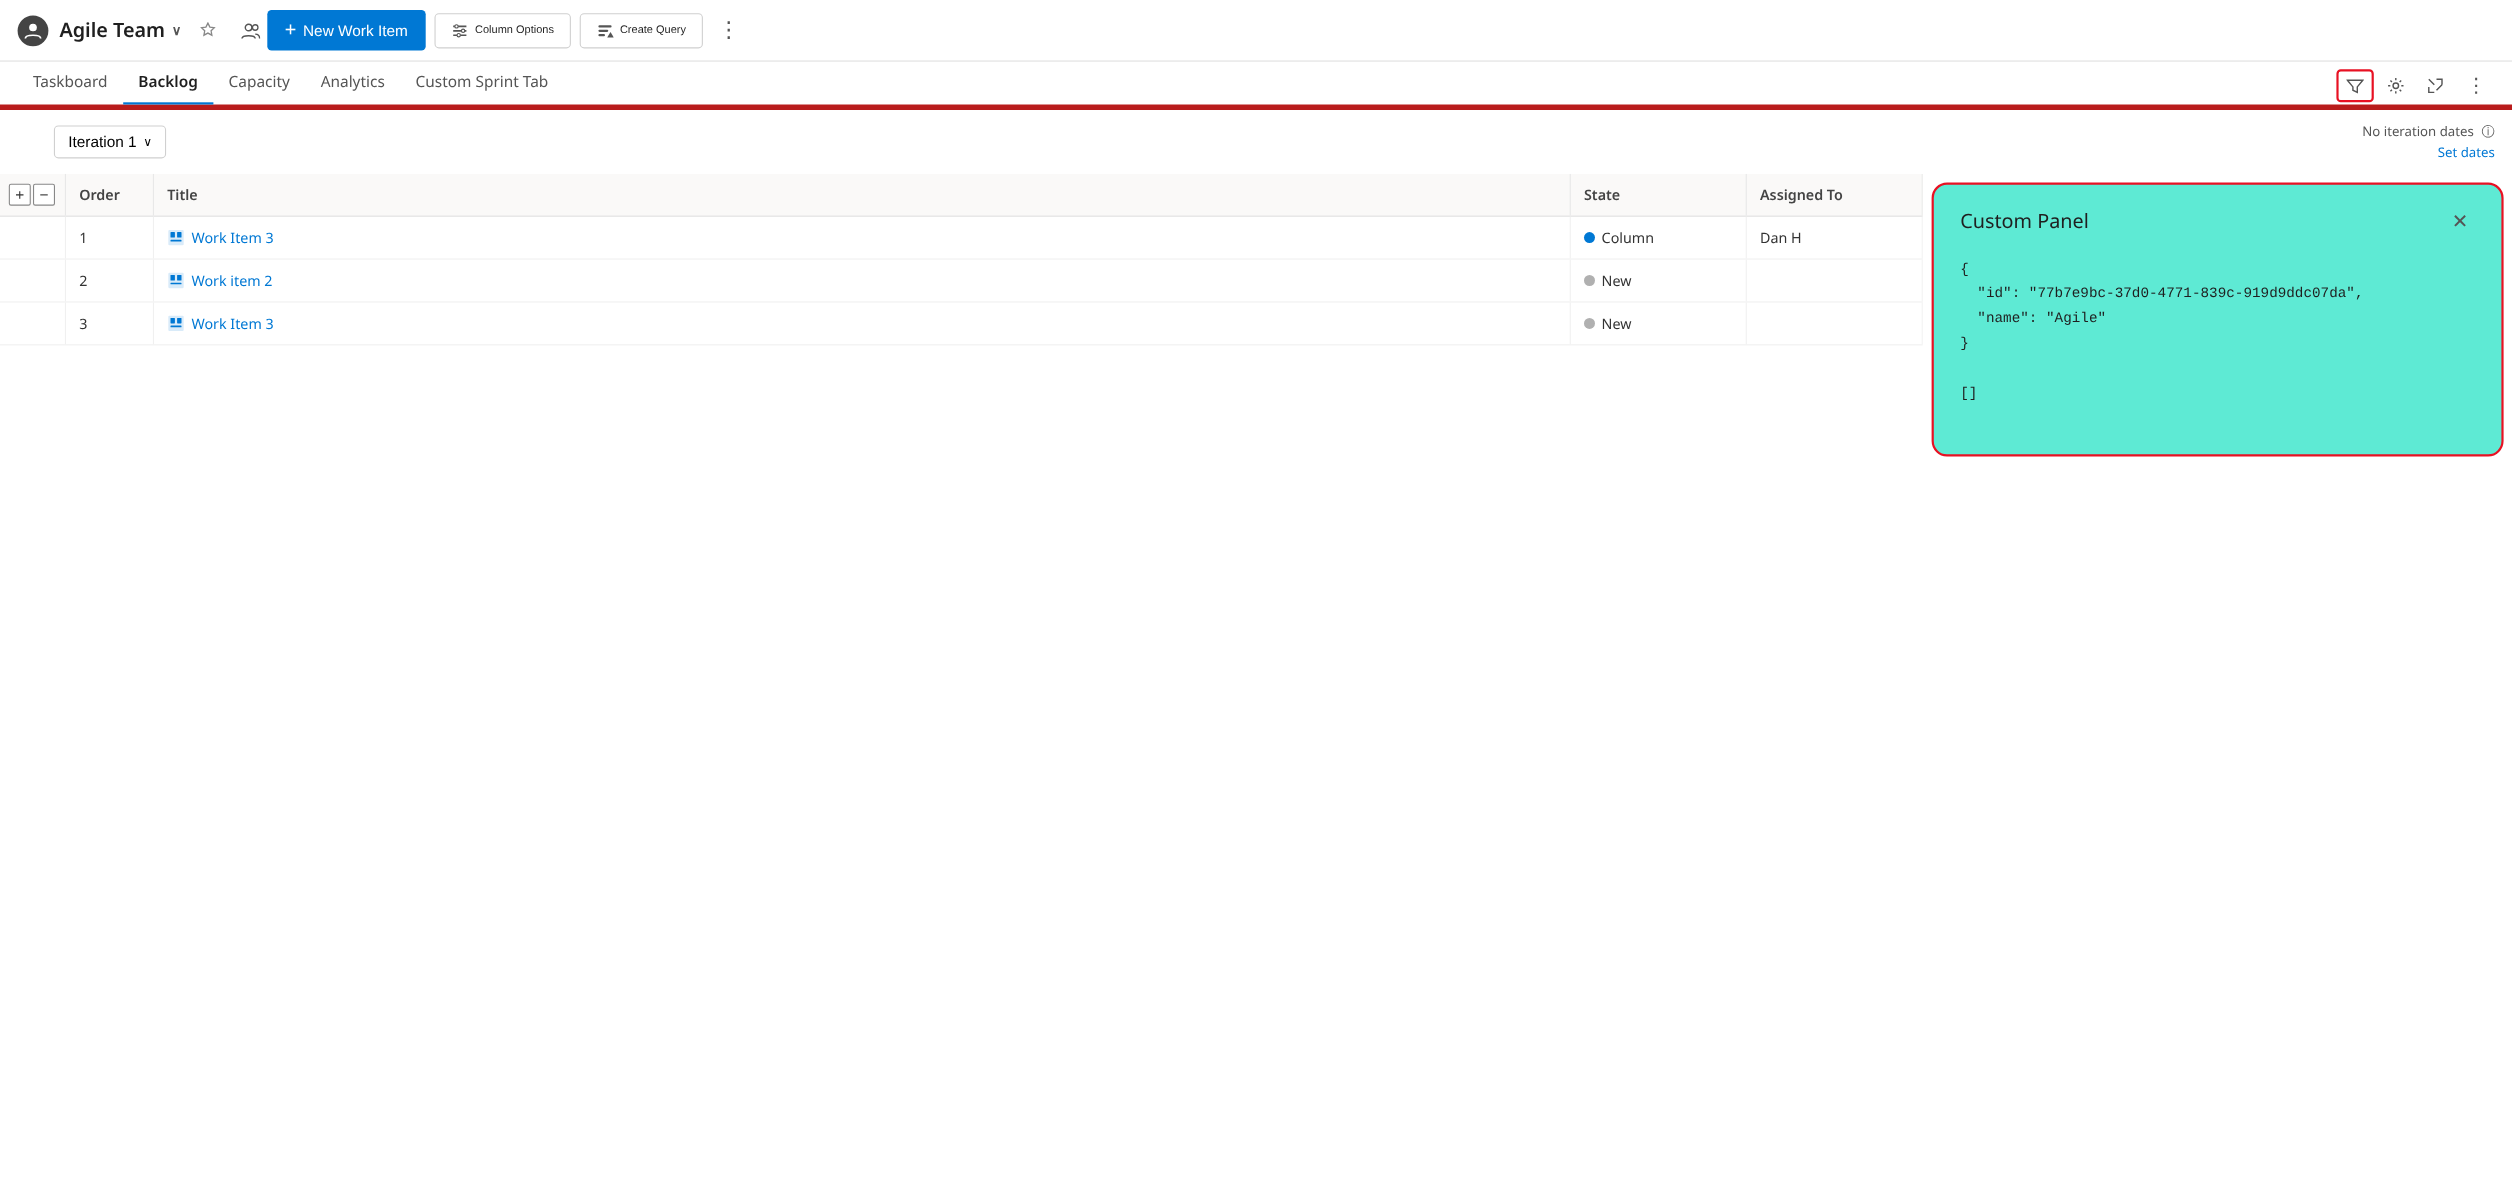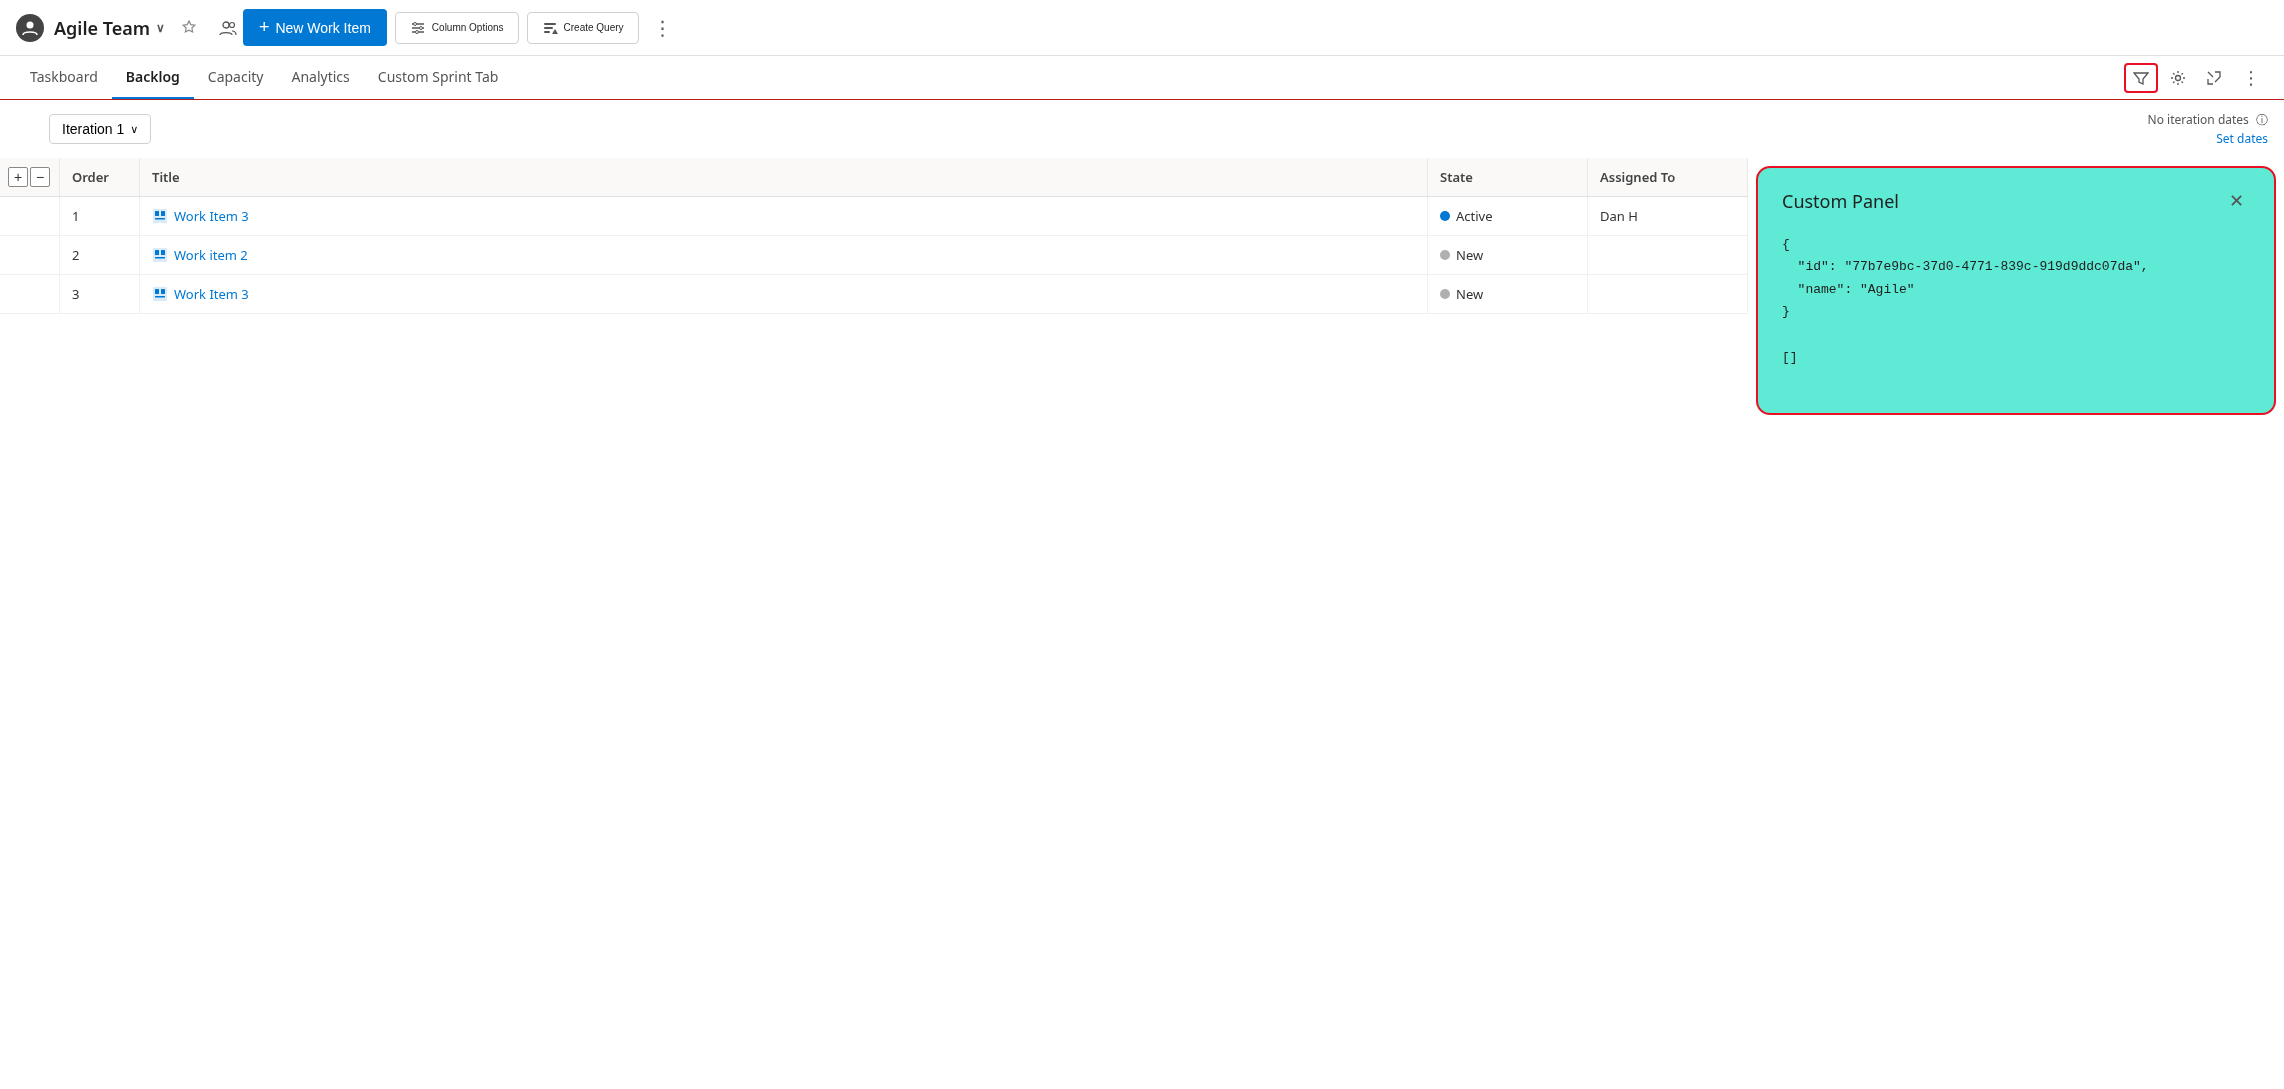--- a/index.html
+++ b/index.html
@@ -84,24 +84,24 @@
       border-radius: 4px;
       cursor: pointer;
       display: flex;
       align-items: center;
       gap: 6px;
     }
 
     
     .nav-tabs {
       display: flex;
-      align-items: center;
+      align-items: flex-end;
       justify-content: space-between;
       padding: 0 16px;
-      border-bottom: 1px solid #b91c1c;
+      border-bottom: 5px solid #b91c1c;
       height: 44px;
     }
     .nav-tabs-left {
       display: flex;
       align-items: center;
       gap: 0;
       height: 100%;
     }
     .nav-tab {
       padding: 0 14px;
@@ -440,21 +440,21 @@
               <rect x="3" y="3" width="4" height="5" rx="0.5" fill="#0078d4"></rect>
               <rect x="9" y="3" width="4" height="5" rx="0.5" fill="#0078d4"></rect>
               <rect x="3" y="10" width="10" height="1.5" rx="0.5" fill="#0078d4"></rect>
             </svg>
           </span>
           <span>Work Item 3</span>
         </span>
       </div>
       <div class="table-cell state-cell">
         <span class="state-dot active"></span>
-        <span>Active</span>
+        <span>Column</span>
       </div>
       <div class="table-cell">Dan H</div>
     </div>
 
     <div class="table-row">
       <div class="table-cell"></div>
       <div class="table-cell">2</div>
       <div class="table-cell">
         <span class="work-item-link">
           <span class="wi-icon">

